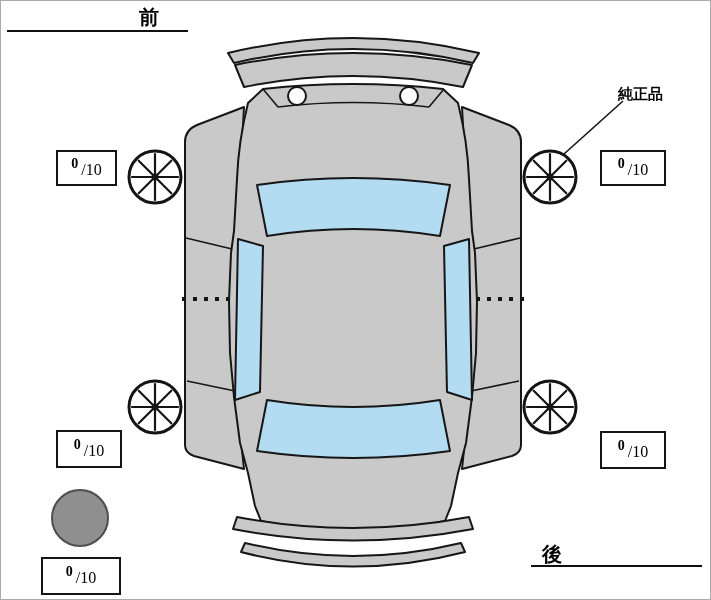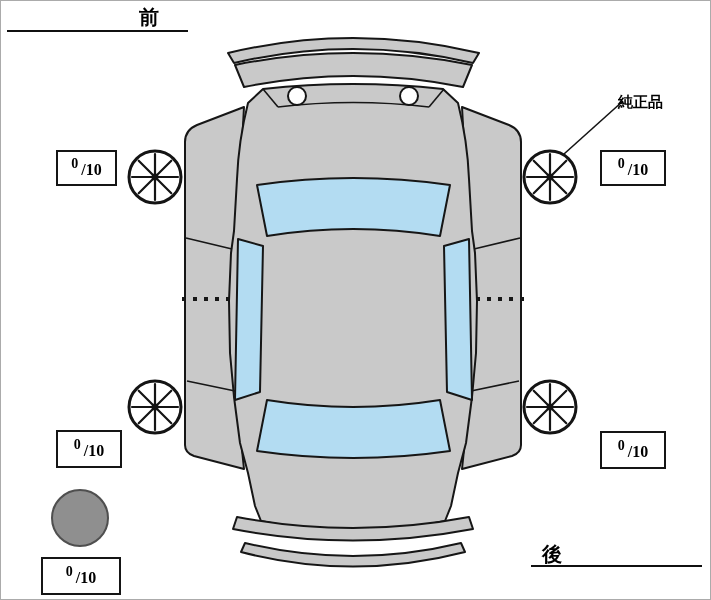--- a/index.html
+++ b/index.html
@@ -24,21 +24,21 @@
   .jp-label{position:absolute;color:#000;font-size:20px;font-weight:600;letter-spacing:1px;white-space:nowrap;}
   .jp-label.genuine{font-size:15px;font-weight:bold;letter-spacing:0;}
   .rule{position:absolute;height:0;border-top:2px solid #101010;}
 
   .tread-box{
     position:absolute;background:#ffffff;border:2px solid #151515;
     display:flex;align-items:center;justify-content:center;
     font-family:"Liberation Serif",serif;color:#000;box-sizing:border-box;
   }
   .tread-num{font-size:14px;font-weight:bold;transform:translateY(-4px);margin-right:3px;}
-  .tread-den{font-size:16px;font-weight:bold;transform:translateY(2px);}
+  .tread-den{font-size:16px;font-weight:normal;transform:translateY(2px);}
 </style>
 </head>
 <body>
 
 <div class="canvas">
 
   <svg class="diagram-svg" width="711" height="600" viewBox="0 0 711 600">
 
     <defs>
       <g id="wheel-sym">
@@ -104,21 +104,21 @@
 
     <line class="pointer" x1="622" y1="100" x2="563" y2="153"></line>
   </svg>
 
   <div class="jp-label" style="left:138px;top:3px;">前</div>
   <div class="rule" style="left:6px;top:29px;width:181px;"></div>
 
   <div class="jp-label" style="left:541px;top:540px;">後</div>
   <div class="rule" style="left:530px;top:564px;width:171px;"></div>
 
-  <div class="jp-label genuine" style="left:617px;top:92px;">純正品</div>
+  <div class="jp-label genuine" style="left:617px;top:84px;">純正品</div>
 
   <div class="tread-box" style="left:55px;top:149px;width:61px;height:36px;">
     <span class="tread-num">0</span>
     <span class="tread-den">/10</span>
   </div>
 
   <div class="tread-box" style="left:599px;top:149px;width:66px;height:36px;">
     <span class="tread-num">0</span>
     <span class="tread-den">/10</span>
   </div>

